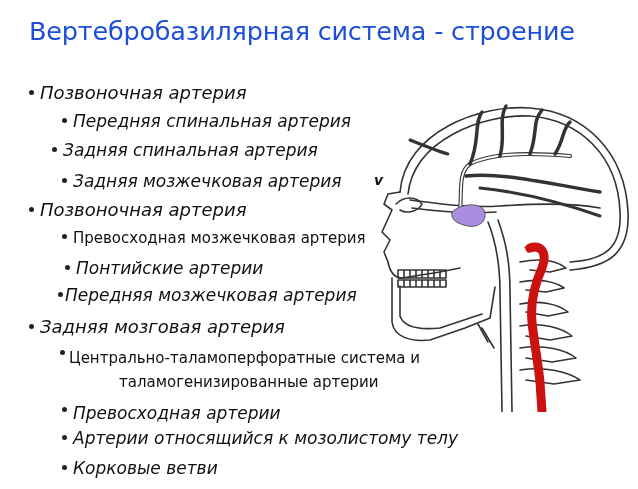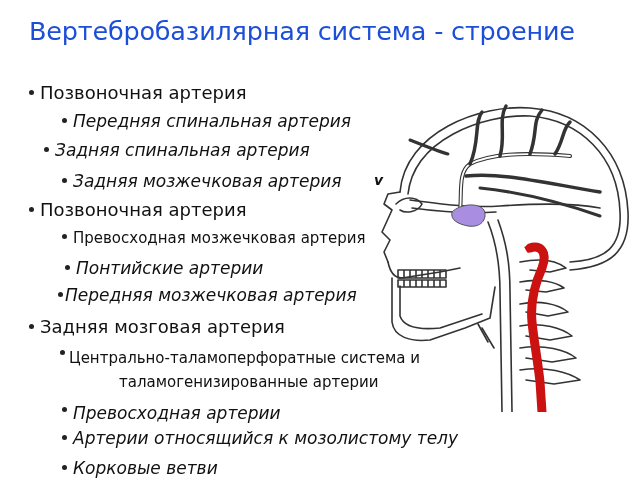--- a/index.html
+++ b/index.html
@@ -3,34 +3,34 @@
 <meta charset="utf-8">
 <style>
   html, body { margin: 0; padding: 0; background: #ffffff; }
   body { width: 638px; height: 489px; position: relative; overflow: hidden;
          font-family: "DejaVu Sans", "Liberation Sans", sans-serif; color: #111; }
   .title { position: absolute; left: 29px; top: 16px; font-size: 25.5px; letter-spacing: -0.2px;
            color: #1d4ed8; white-space: nowrap; }
   .item { position: absolute; white-space: nowrap; color: #111; }
   .bullet { display: inline-block; width: 5px; height: 5px; border-radius: 50%; background: #222;
             vertical-align: middle; margin-right: 6px; position: relative; top: -2px; }
-  .l1 { font-size: 18px; }
+  .l1 { font-size: 18px; font-style: italic; }
   .l2 { font-size: 17px; font-style: italic; }
   .l2s { font-size: 15px; }
   .fig { position: absolute; left: 370px; top: 92px; width: 268px; height: 320px; }
   .stray { position: absolute; left: 374px; top: 172px; font-size: 14px; font-weight: bold; font-style: italic; }
 </style>
 </head>
 <body>
 
 <div class="title">Вертебробазилярная система - строение</div>
 
 <div class="item l1" style="left:29px;top:82px;"><span class="bullet"></span><span>Позвоночная артерия</span></div>
 <div class="item l2" style="left:62px;top:111px;"><span class="bullet"></span><span>Передняя спинальная артерия</span></div>
-<div class="item l2" style="left:44px;top:140px;"><span class="bullet"></span><span>Задняя спинальная артерия</span></div>
+<div class="item l2" style="left:52px;top:140px;"><span class="bullet"></span><span>Задняя спинальная артерия</span></div>
 <div class="item l2" style="left:62px;top:171px;"><span class="bullet"></span><span>Задняя мозжечковая артерия</span></div>
 <div class="stray">v</div>
 
 <div class="item l1" style="left:29px;top:199px;"><span class="bullet"></span><span>Позвоночная артерия</span></div>
 <div class="item l2s" style="left:62px;top:229px;"><span class="bullet"></span><span>Превосходная мозжечковая артерия</span></div>
 <div class="item l2" style="left:65px;top:258px;"><span class="bullet"></span><span>Понтийские артерии</span></div>
 <div class="item l2" style="left:58px;top:285px;"><span class="bullet" style="margin-right:2px;"></span><span>Передняя мозжечковая артерия</span></div>
 <div class="item l1" style="left:29px;top:316px;"><span class="bullet"></span><span>Задняя мозговая артерия</span></div>
 <div class="item l2s" style="left:60px;top:349px;"><span class="bullet" style="top:-6px;margin-right:4px;"></span><span>Центрально-таламоперфоратные система и</span></div>
 <div class="item l2s" style="left:72px;top:373px;margin-left:47px;"><span>таламогенизированные артерии</span></div>

